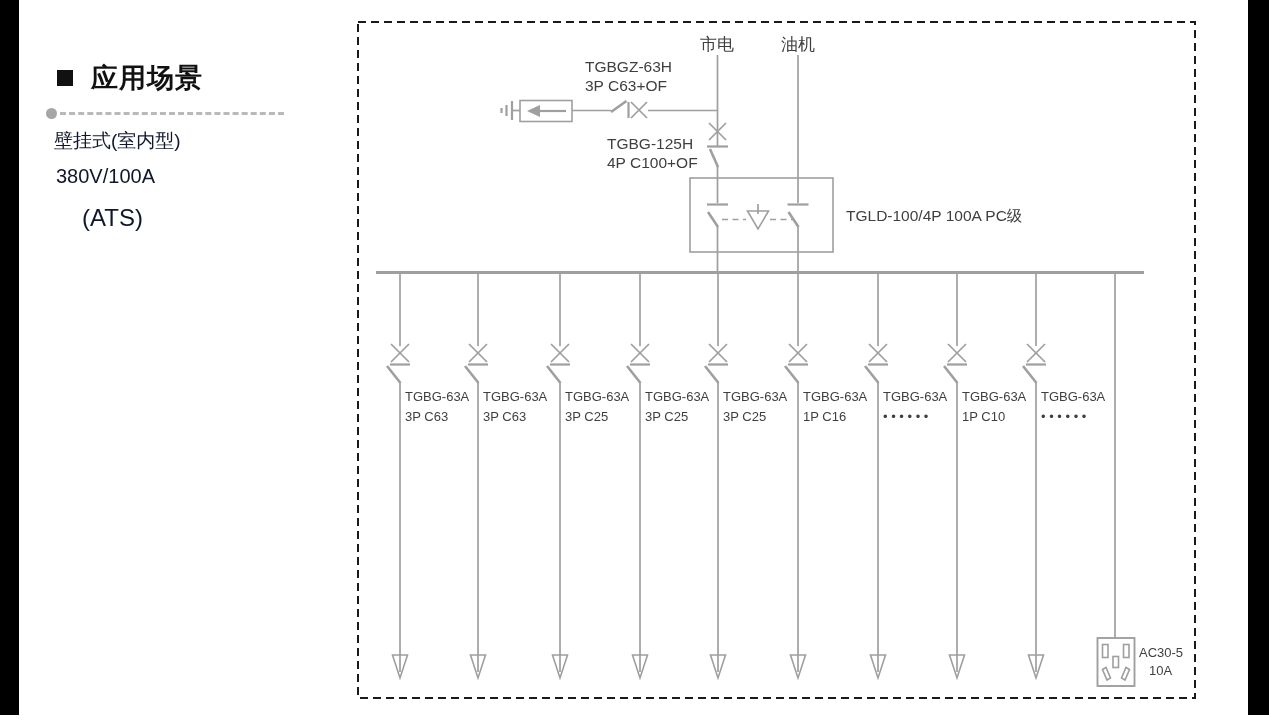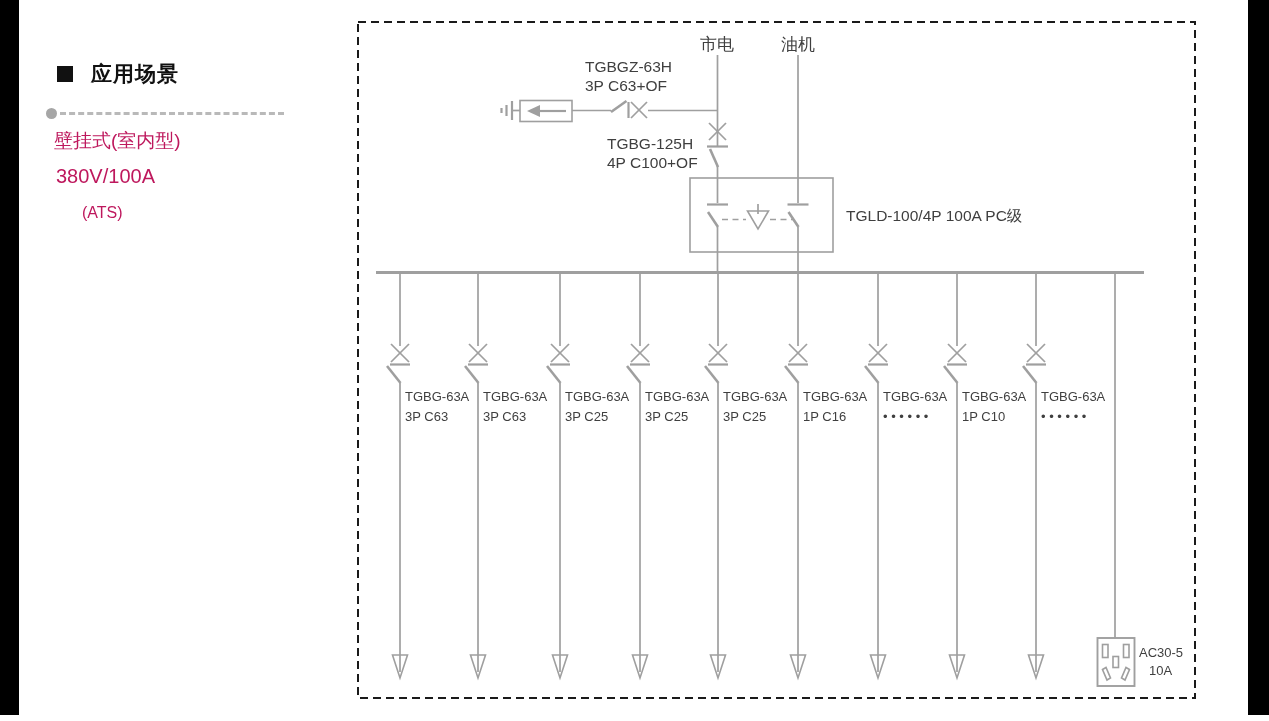--- a/index.html
+++ b/index.html
@@ -7,28 +7,28 @@
     width:1269px;height:721px;position:relative;background:#ffffff;overflow:hidden;
     font-family:"Liberation Sans","DejaVu Sans",sans-serif;
   }
   .bar{position:absolute;top:0;height:715px;background:#000;}
   .bar-left{left:0;width:19px;}
   .bar-right{left:1248px;width:21px;}
 
   
   .heading{position:absolute;left:57px;top:60px;display:flex;align-items:center;color:#111;}
   .sq{width:16px;height:16px;background:#111;display:inline-block;margin-right:18px;}
-  .htxt{font-size:21px;font-weight:bold;letter-spacing:1px;}
+  .htxt{font-size:27px;font-weight:bold;letter-spacing:1px;}
   .divider{position:absolute;left:46px;top:108px;width:238px;display:flex;align-items:center;}
   .dot{width:11px;height:11px;border-radius:50%;background:#a6a6a6;flex:0 0 auto;margin-right:3px;}
   .dl{flex:1;border-top:3px dashed #b9b9b9;height:0;}
-  .sline{position:absolute;color:#be185d;white-space:nowrap;}
+  .sline{position:absolute;color:#0f172a;white-space:nowrap;}
   .l1{left:54px;top:128px;font-size:19px;}
   .l2{left:56px;top:165px;font-size:20px;}
-  .l3{left:82px;top:204px;font-size:16px;text-align:center;}
+  .l3{left:82px;top:204px;font-size:24px;text-align:center;}
 
   
   svg{position:absolute;left:0;top:0;}
   .frame{stroke:#1a1a1a;stroke-width:2;stroke-dasharray:8 5;fill:none;}
   .w{stroke:#9f9f9f;stroke-width:1.7;fill:none;}
   .wt{stroke:#9f9f9f;stroke-width:2.2;fill:none;}
   .wb{stroke:#9f9f9f;stroke-width:2.6;fill:none;}
   .bus{stroke:#9f9f9f;stroke-width:2.8;fill:none;}
   .ow{stroke:#9f9f9f;stroke-width:1.6;fill:none;}
   .ow2{stroke:#9f9f9f;stroke-width:1.9;fill:none;}

